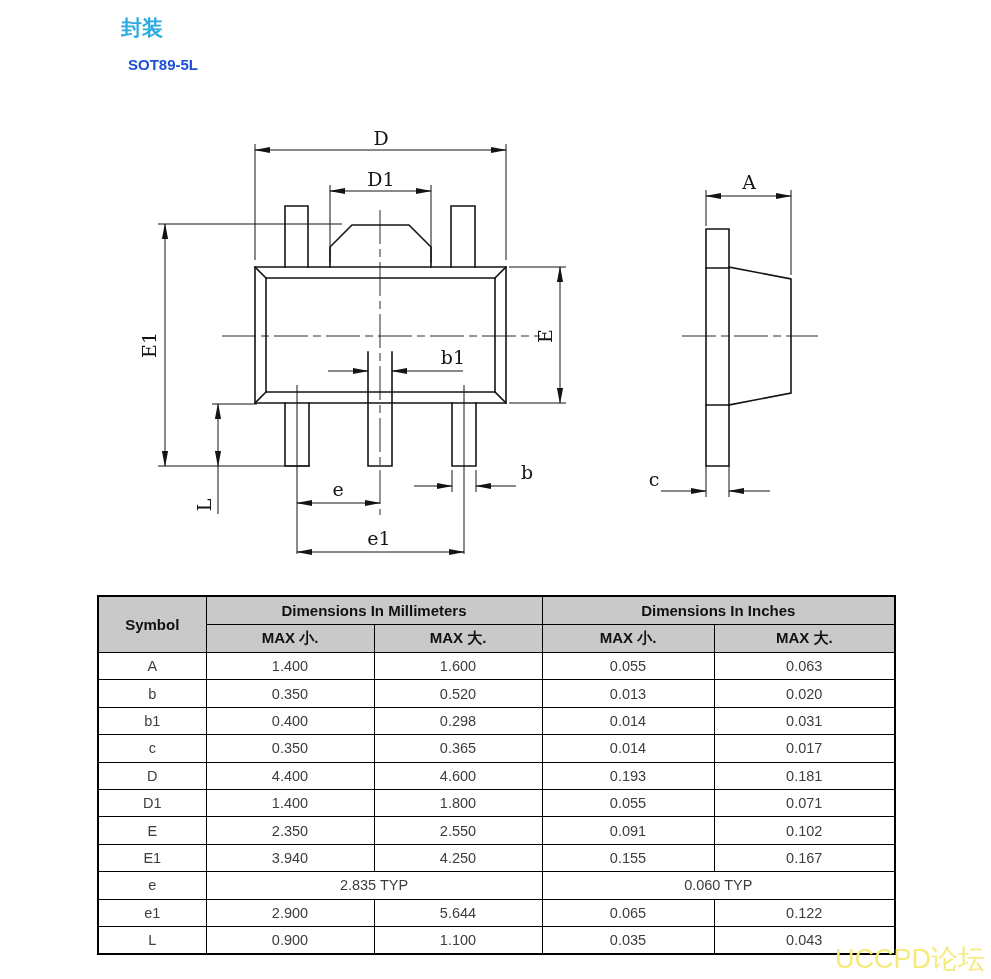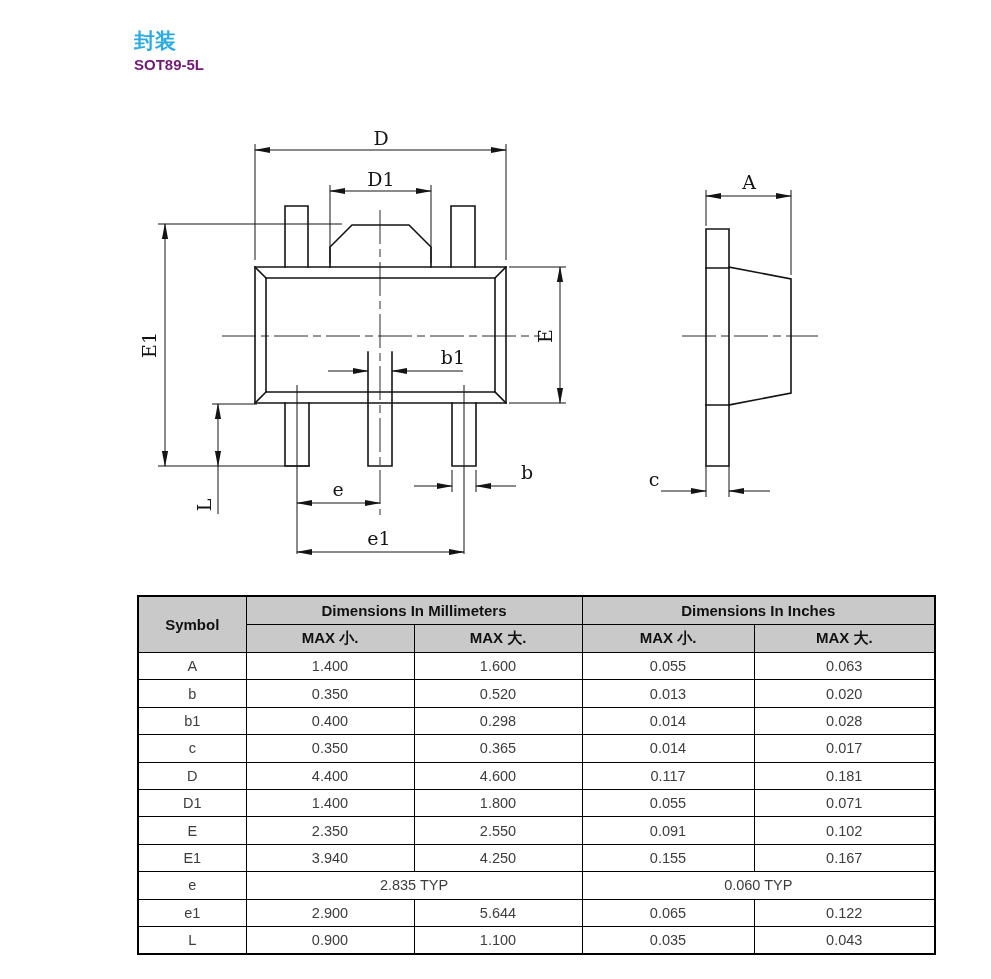--- a/index.html
+++ b/index.html
@@ -4,36 +4,35 @@
 <style>
   html,body { margin:0; padding:0; background:#ffffff; }
   .page {
     position:relative; width:991px; height:979px;
     background:#ffffff; overflow:hidden;
     font-family:"Liberation Sans", sans-serif;
   }
   .page-title {
     position:absolute; left:118px; top:13px;
     font-size:21px; line-height:1.15; font-weight:bold;
-    color:#29ABE2; margin:16px;
+    color:#29ABE2; margin:3px;
   }
   .subtitle {
-    position:absolute; left:134px; top:56px;
-    font-size:15px; font-weight:bold; color:#701a75;
+    position:absolute; left:128px; top:56px;
+    font-size:15px; font-weight:bold; color:#1d4ed8;
   }
   svg.drawing { position:absolute; left:0; top:0; }
   svg.drawing text {
     font-family:"DejaVu Serif", serif;
     font-size:19px; fill:#141414;
   }
   table.dims {
     position:absolute; left:97px; top:595px; width:797px;
     border-collapse:collapse; table-layout:fixed;
     border:2px solid #000000;
-    margin-left:40px;
   }
   table.dims th, table.dims td {
     border:1px solid #000000; text-align:center;
     vertical-align:middle; padding:0; overflow:hidden;
   }
   table.dims th {
     background:#C9C9C9; height:27px;
     font-size:15px; font-weight:bold; color:#111111;
   }
   table.dims td {
@@ -197,34 +196,34 @@
         <td>0.350</td>
         <td>0.520</td>
         <td>0.013</td>
         <td>0.020</td>
       </tr>
       <tr>
         <td>b1</td>
         <td>0.400</td>
         <td>0.298</td>
         <td>0.014</td>
-        <td>0.028</td>
+        <td>0.031</td>
       </tr>
       <tr>
         <td>c</td>
         <td>0.350</td>
         <td>0.365</td>
         <td>0.014</td>
         <td>0.017</td>
       </tr>
       <tr>
         <td>D</td>
         <td>4.400</td>
         <td>4.600</td>
-        <td>0.117</td>
+        <td>0.193</td>
         <td>0.181</td>
       </tr>
       <tr>
         <td>D1</td>
         <td>1.400</td>
         <td>1.800</td>
         <td>0.055</td>
         <td>0.071</td>
       </tr>
       <tr>
@@ -256,14 +255,15 @@
       <tr>
         <td>L</td>
         <td>0.900</td>
         <td>1.100</td>
         <td>0.035</td>
         <td>0.043</td>
       </tr>
     </tbody>
   </table>
 
+  <div class="watermark">UCCPD论坛</div>
 
 </div>
 
 </body></html>

